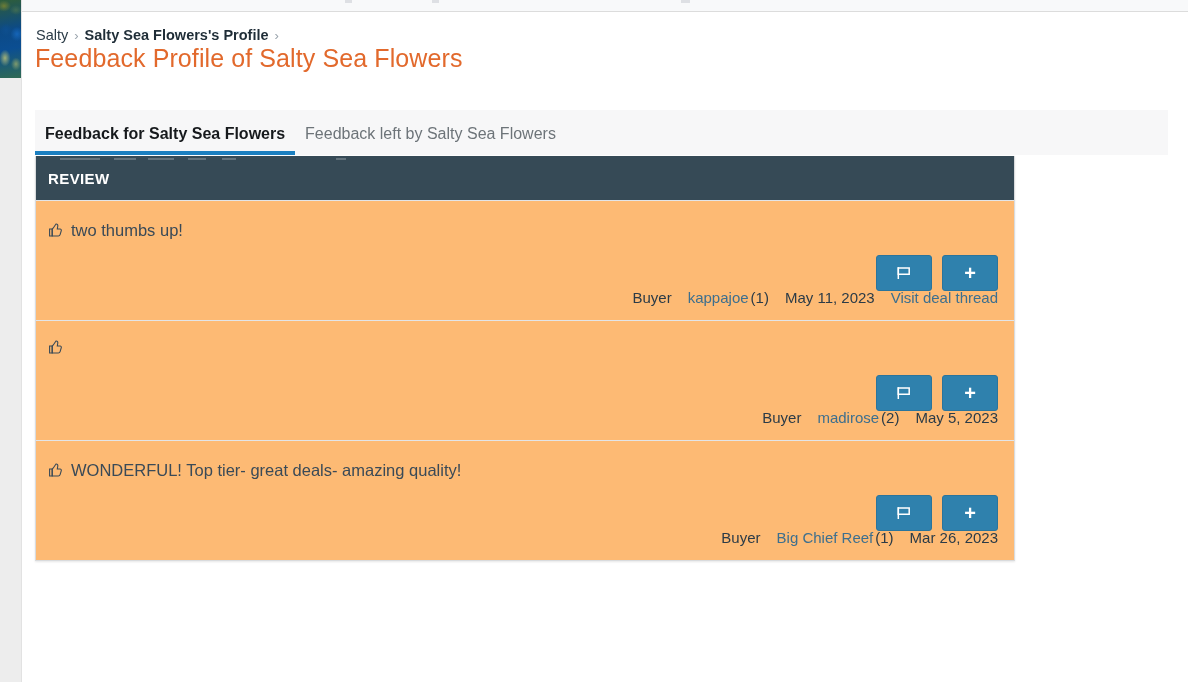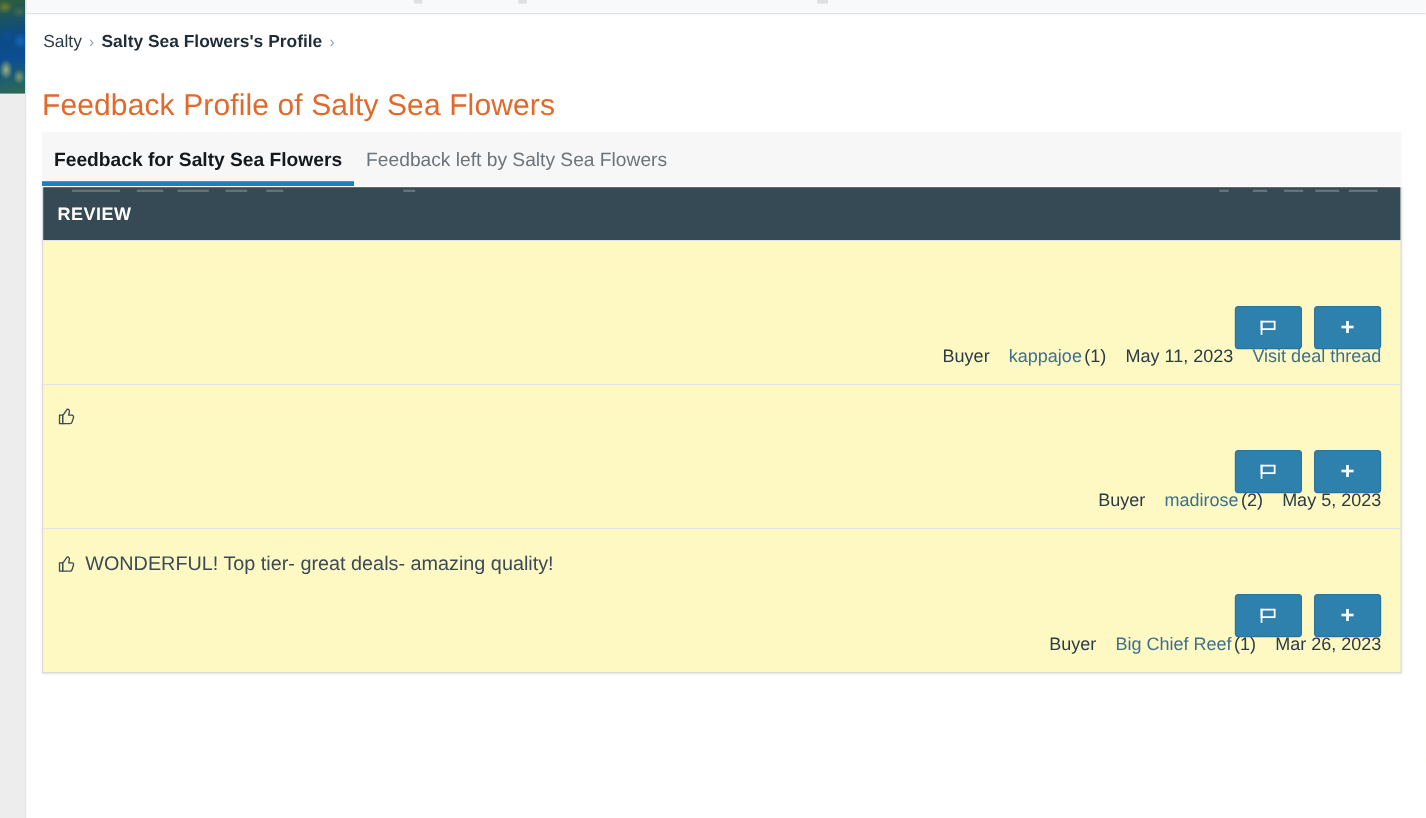--- a/index.html
+++ b/index.html
@@ -88,21 +88,21 @@
   }
   .breadcrumb .sep {
     color: #9aa4ad;
     padding: 0 6px;
     font-size: 13px;
   }
 
   
   .page-title {
     position: absolute;
-    top: 60px;
+    top: 30px;
     left: 13px;
     font-size: 25px;
     font-weight: normal;
     color: #e2692c;
     letter-spacing: .1px;
     line-height: 32px;
     margin: 0;
     white-space: nowrap;
   }
 
@@ -139,22 +139,22 @@
     left: 0; right: 0; bottom: 0;
     height: 4px;
     background: #1b7fc0;
   }
 
   
   .card {
     position: absolute;
     top: 144px;
     left: 13px;
-    width: 1133px;
-    background: #fef9c3;
+    width: 980px;
+    background: #fdba74;
     border: 1px solid #d9dbdd;
     border-top: none;
     box-shadow: 0 1px 2px rgba(0,0,0,.10);
     box-sizing: border-box;
   }
   .card-head {
     height: 44px;
     background: #364a56;
     display: flex;
     align-items: center;
@@ -298,20 +298,29 @@
       <div class="head-ghost" style="left:300px;width:10px;"></div>
       <div class="head-ghost" style="left:980px;width:8px;"></div>
       <div class="head-ghost" style="left:1008px;width:12px;"></div>
       <div class="head-ghost" style="left:1034px;width:16px;"></div>
       <div class="head-ghost" style="left:1060px;width:20px;"></div>
       <div class="head-ghost" style="left:1088px;width:24px;"></div>
       <span class="card-head-title">REVIEW</span>
     </div>
 
     <div class="row">
+      <div class="review-text">
+        <span class="thumb-icon">
+          <svg viewBox="0 0 16 16" width="16" height="16" fill="none" stroke="currentColor" stroke-width="1.1">
+            <path d="M4.2 7.0 L4.2 14.0 L10.3 14.0 C11.2 14.0 11.9 13.4 12.1 12.6 L13.3 8.6 C13.5 7.8 12.9 7.0 12.1 7.0 L9.3 7.0 L9.8 4.0 C9.95 3.0 9.3 2.0 8.3 2.0 L8.0 2.0 L5.1 6.2 Z"></path>
+            <path d="M1.6 7.0 L4.2 7.0 L4.2 14.0 L1.6 14.0 Z"></path>
+          </svg>
+        </span>
+        <span>two thumbs up!</span>
+      </div>
       <div class="row-actions">
         <button class="act-btn">
           <span>
             <svg viewBox="0 0 18 16" width="18" height="16" fill="none" stroke="currentColor" stroke-width="1.5">
               <path d="M3.3 2.2 L3.3 14.0"></path>
               <path d="M3.3 3.0 L14.2 3.0 L14.2 9.3 L3.3 9.3 Z"></path>
             </svg>
           </span>
         </button>
         <button class="act-btn">

